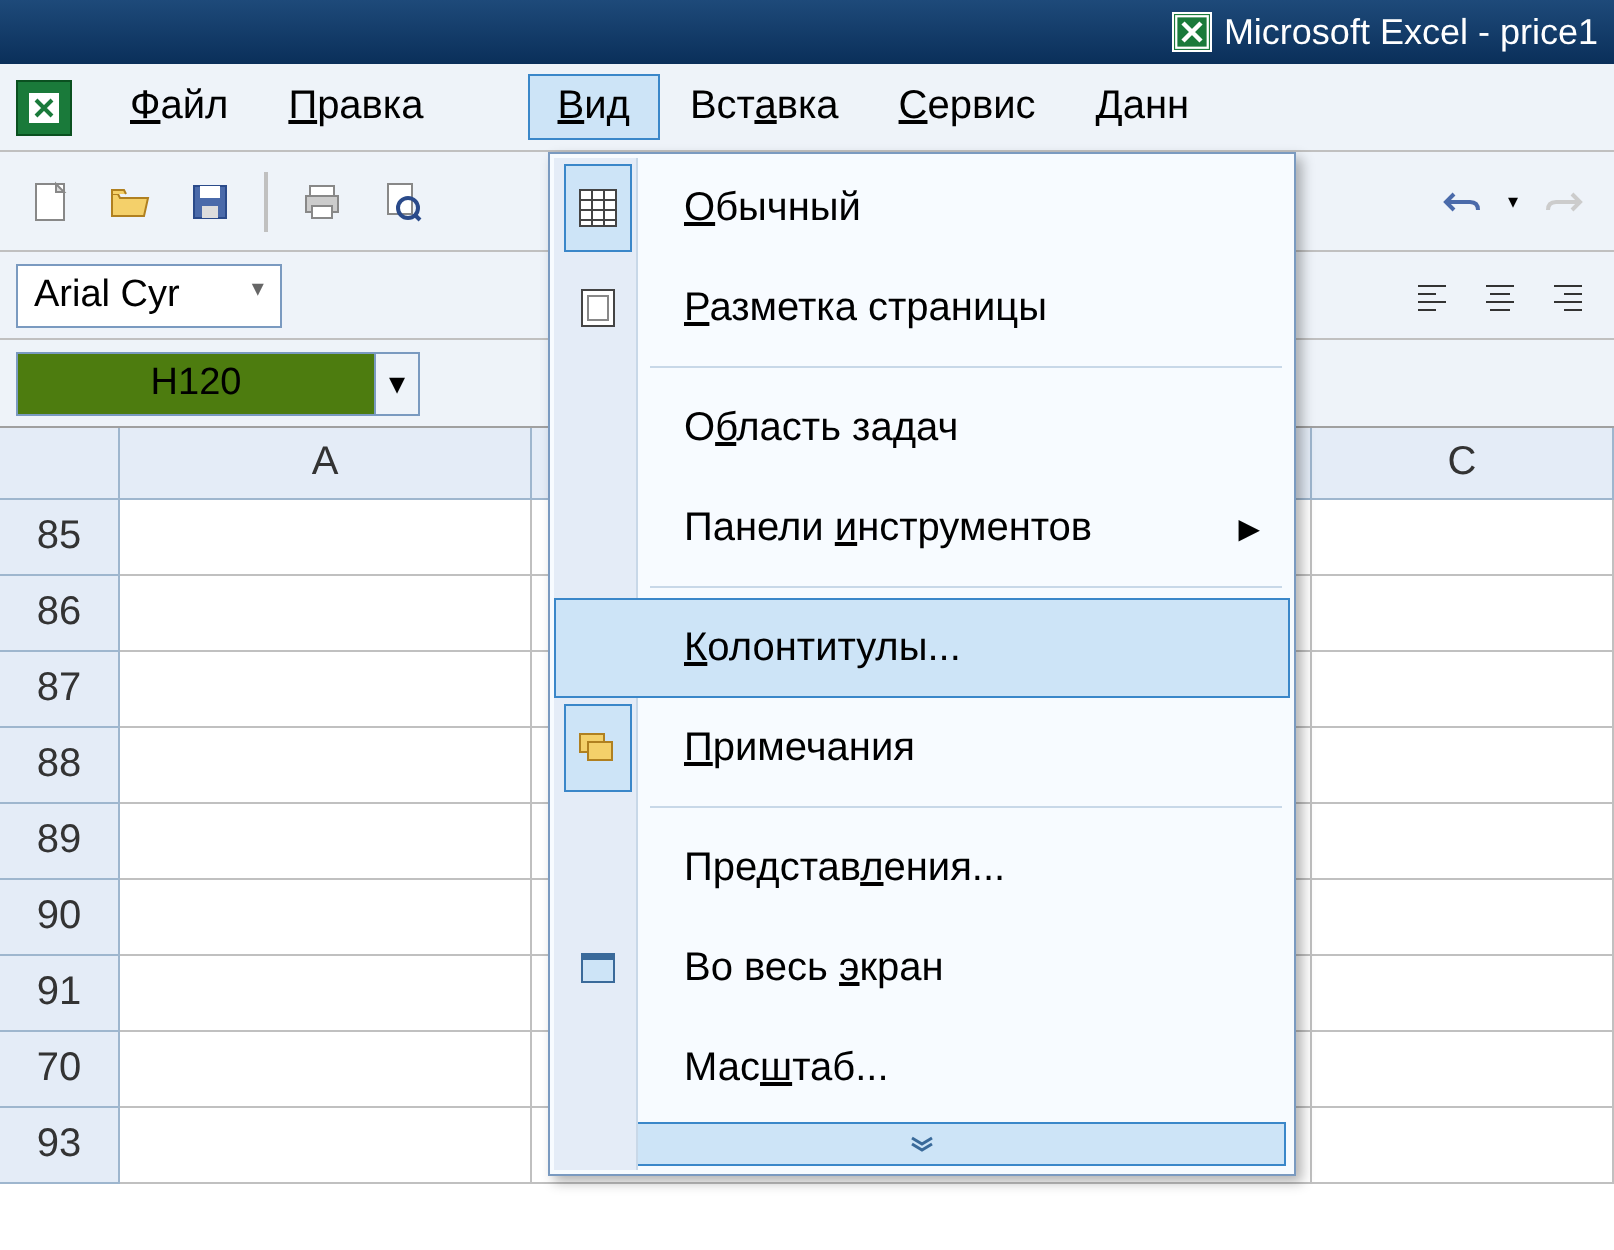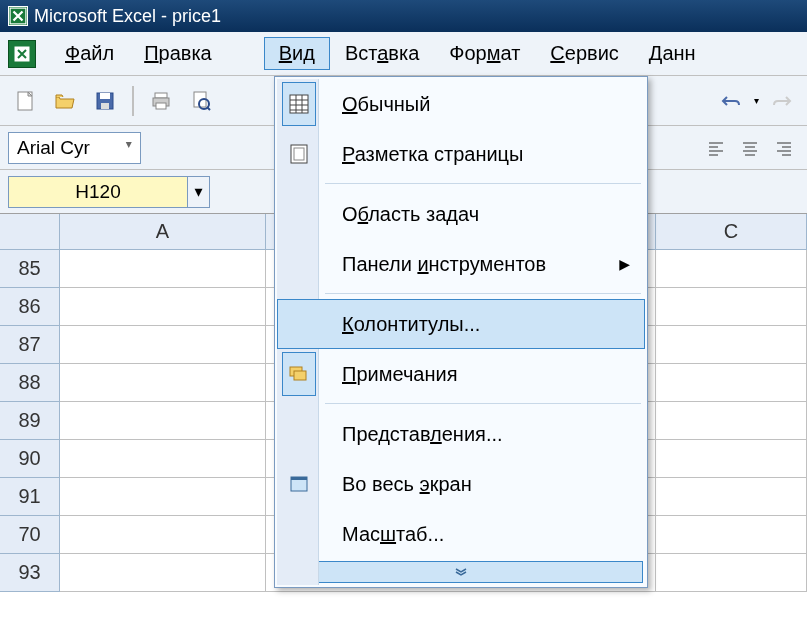--- a/index.html
+++ b/index.html
@@ -1,18 +1,18 @@
 <!DOCTYPE html>
 <html><head>
   <meta charset="utf-8">
   <style>
     * { margin: 0; padding: 0; box-sizing: border-box; font-family: Tahoma, Arial, sans-serif; }
     body { background: #ffffff; width: 807px; height: 625px; overflow: hidden; position: relative; }
     
-    .title-bar { background: linear-gradient(to bottom, #1e4a7a 0%, #0a2f5a 100%); height: 32px; display: flex; align-items: center; padding: 0 8px; color: #fff; font-size: 18px; }
+    .title-bar { background: linear-gradient(to bottom, #1e4a7a 0%, #0a2f5a 100%); height: 32px; display: flex; align-items: center; padding: 0 8px; color: #fff; font-size: 18px; justify-content: flex-end; }
     .title-bar .icon { width: 20px; height: 20px; margin-right: 6px; background: #1a7a3a; border: 1px solid #fff; display: flex; align-items: center; justify-content: center; color: #fff; font-size: 12px; font-weight: bold; }
     
     .menu-bar { background: #eef3f9; height: 44px; display: flex; align-items: center; padding: 0 8px; border-bottom: 1px solid #c0c0c0; font-size: 20px; }
     .menu-bar .app-icon { width: 28px; height: 28px; margin-right: 14px; background: #1a7a3a; border: 1px solid #0a5020; display: inline-flex; align-items: center; justify-content: center; }
     .menu-bar .app-icon svg { width: 20px; height: 20px; }
     .menu-item { padding: 4px 14px; cursor: pointer; border: 1px solid transparent; }
     .menu-item.active { background: #cde4f7; border: 1px solid #3a87c9; margin-left: 37px; }
     .menu-item u { text-decoration: underline; }
     
     .toolbar { background: #eef3f9; height: 50px; display: flex; align-items: center; padding: 0 8px; gap: 6px; border-bottom: 1px solid #c0c0c0; }
@@ -20,21 +20,21 @@
     .tb-sep { width: 2px; height: 30px; background: #c0c0c0; margin: 0 4px; }
     .tb-right { margin-left: auto; display: flex; gap: 6px; }
     
     .font-bar { background: #eef3f9; height: 44px; display: flex; align-items: center; padding: 0 8px; border-bottom: 1px solid #c0c0c0; font-size: 19px; }
     .font-name { background: #fff; border: 1px solid #7a9ac0; padding: 4px 50px 4px 8px; position: relative; }
     .font-name::after { content: '▾'; position: absolute; right: 8px; font-size: 12px; color: #666; }
     .align-btns { margin-left: auto; display: flex; gap: 4px; }
     .align-btn { width: 30px; height: 30px; display: flex; align-items: center; justify-content: center; cursor: pointer; border: 1px solid transparent; }
     
     .namebox-row { background: #eef3f9; height: 44px; display: flex; align-items: center; padding: 0 8px; border-bottom: 1px solid #a0a0a0; }
-    .name-box { background: #fef9c3; border: 1px solid #7a9ac0; padding: 4px 4px; width: 180px; height: 32px; display: flex; align-items: center; justify-content: center; position: relative; font-size: 19px; }
+    .name-box { background: #4d7c0f; border: 1px solid #7a9ac0; padding: 4px 4px; width: 180px; height: 32px; display: flex; align-items: center; justify-content: center; position: relative; font-size: 19px; }
     .name-box-dd { width: 22px; height: 32px; border: 1px solid #7a9ac0; border-left: none; display: flex; align-items: center; justify-content: center; background: #eef3f9; }
     .col-headers { display: flex; height: 36px; background: #e4ecf7; border-bottom: 1px solid #9eb6ce; }
     .corner { width: 60px; border-right: 1px solid #9eb6ce; background: #e4ecf7; }
     .col-head { width: 206px; border-right: 1px solid #9eb6ce; display: flex; align-items: center; justify-content: center; font-size: 20px; color: #333; }
     
     .grid-rows { }
     .grid-row { display: flex; height: 38px; }
     .row-head { width: 60px; background: #e4ecf7; border-right: 1px solid #9eb6ce; border-bottom: 1px solid #9eb6ce; display: flex; align-items: center; justify-content: center; font-size: 20px; color: #333; }
     .cell { width: 206px; border-right: 1px solid #c0c0c0; border-bottom: 1px solid #c0c0c0; background: #fff; }
     
@@ -66,21 +66,20 @@
   <div class="app-icon">
     <svg viewBox="0 0 20 20">
         <rect x="2" y="2" width="16" height="16" fill="#fff" stroke="#1a7a3a"></rect>
         <path d="M6 6 L14 14 M14 6 L6 14" stroke="#1a7a3a" stroke-width="2"></path>
       </svg>
   </div>
   <div class="menu-item"><u>Ф</u><span>айл</span></div>
   <div class="menu-item"><u>П</u><span>равка</span></div>
   <div class="menu-item active"><u>В</u><span>ид</span></div>
   <div class="menu-item"><span>Вст</span><u>а</u><span>вка</span></div>
-  <div class="menu-item"><span>Фор</span><u>м</u><span>ат</span></div>
   <div class="menu-item"><u>С</u><span>ервис</span></div>
   <div class="menu-item"><u>Д</u><span>анн</span></div>
 </div>
 
 <div class="toolbar">
   <div class="tb-btn">
       <svg width="24" height="24" viewBox="0 0 24 24">
         <rect x="5" y="3" width="14" height="18" fill="#fff" stroke="#888"></rect>
         <path d="M15 3 L19 7 L15 7 Z" fill="#ddd" stroke="#888"></path>
       </svg>

